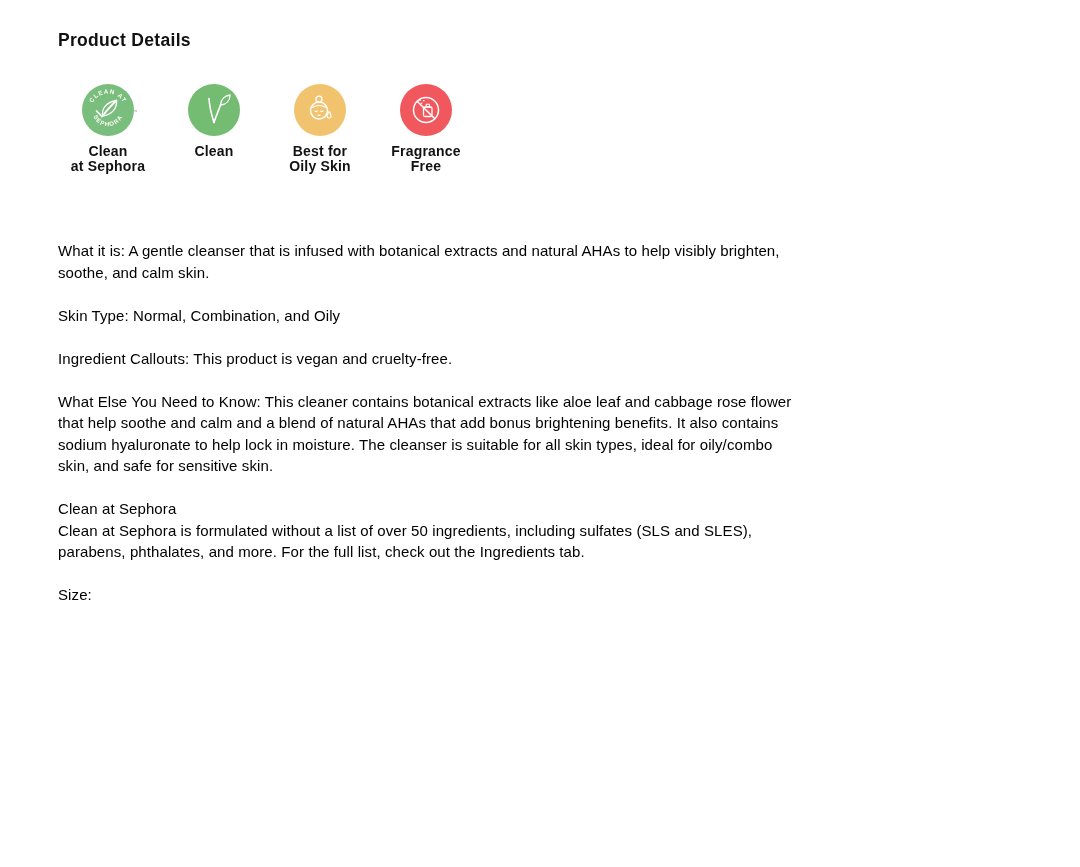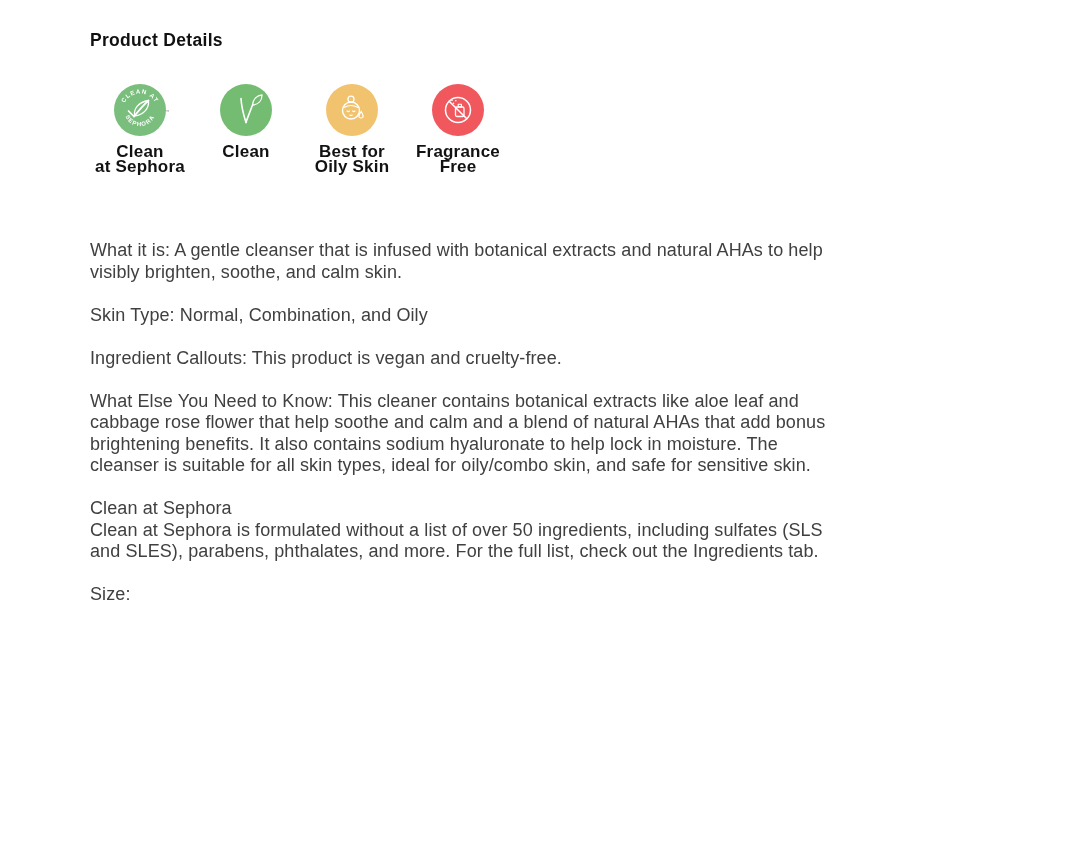--- a/index.html
+++ b/index.html
@@ -6,21 +6,21 @@
   html, body { margin: 0; padding: 0; }
   body {
     width: 1080px;
     height: 867px;
     background: #ffffff;
     font-family: "Liberation Sans", sans-serif;
     color: #222222;
     overflow: hidden;
   }
   .content {
-    padding: 30px 0 0 90px;
+    padding: 30px 0 0 58px;
     width: 852px;
   }
   .page-title {
     font-size: 17.5px;
     font-weight: 700;
     color: #111111;
     letter-spacing: 0.3px;
     margin: 0 0 33px 0;
   }
   .badges-row {
@@ -31,38 +31,38 @@
     width: 100px;
     margin-right: 6px;
     display: flex;
     flex-direction: column;
     align-items: center;
   }
   .badge-icon { width: 52px; height: 52px; }
   .badge-icon.wide { width: 57px; margin-left: 5px; }
   .badge-label {
     margin-top: 8px;
-    font-size: 17px;
+    font-size: 14px;
     font-weight: 700;
     line-height: 15px;
     letter-spacing: 0.2px;
     text-align: center;
     white-space: pre-line;
     color: #121212;
   }
   .details {
     width: 745px;
   }
   .para {
-    font-size: 18px;
+    font-size: 15px;
     line-height: 21.5px;
     letter-spacing: 0.1px;
     margin: 0 0 21.5px 0;
     white-space: pre-line;
-    color: #404040;
+    color: #000000;
   }
   .seal-arc-text {
     font-size: 6px;
     font-weight: 700;
     letter-spacing: 1.1px;
     fill: #ffffff;
   }
   .icon-stroke {
     fill: none;
     stroke: #ffffff;

